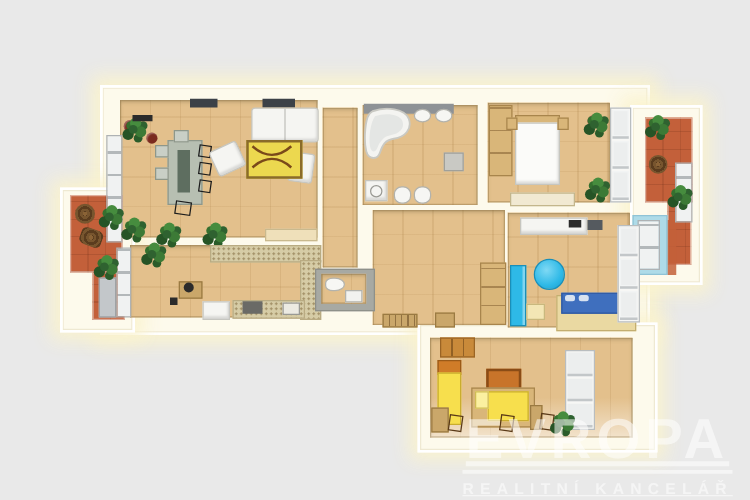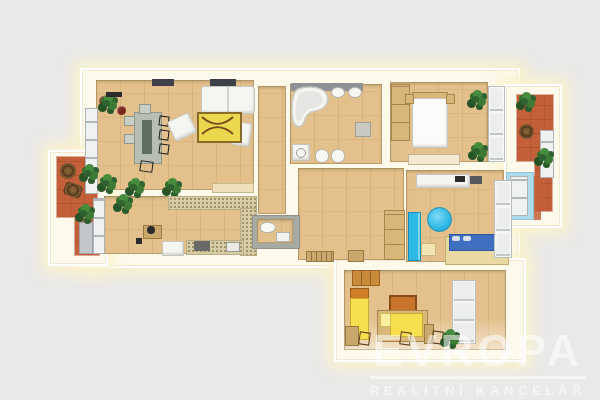--- a/index.html
+++ b/index.html
@@ -39,21 +39,21 @@
       box-shadow:6px 2px 0 1px #3c7a36,-4px 4px 0 1px #265426,2px -5px 0 1px #468c3e,
                  8px -3px 0 0 #2f6230,-2px -3px 0 0 #35702f,4px 7px 0 0 #2a5c2a;}
   .pot{position:absolute;border-radius:50%;background:#7a2a1e;box-shadow:inset 1px 1px 1px rgba(255,255,255,.3);}
   .wick{position:absolute;border-radius:50%;background:#6b4a28;
       background-image:radial-gradient(circle,#8a6336 15%,transparent 16%),repeating-radial-gradient(circle,#5a3c1e 0 2px,#77552e 2px 4px);}
   .chairG{position:absolute;background:#c9cfc6;border:1px solid #8e978a;}
   .chairB{position:absolute;border:1.5px solid #1d1d1d;background:transparent;transform:rotate(8deg);}
   .cellR{flex:1;background:var(--window-rust);margin:2px;box-shadow:inset 0 0 0 1px rgba(255,255,255,.35);}
   .shelfU{position:absolute;background:#f7f7f5;border:1px solid #b9bdbf;display:flex;flex-direction:column;}
   .shelfU > div{flex:1;border-bottom:2px solid #c3c7c9;margin:1px;background:#eceeee;}
-  .wm{position:absolute;left:370px;top:328px;width:216px;color:var(--watermark-white);opacity:.55;text-align:center;}
+  .wm{position:absolute;left:370px;top:328px;width:216px;color:var(--watermark-white);opacity:.55;text-align:center;text-decoration:underline;}
   .wm-title{font-size:45px;font-weight:800;letter-spacing:4px;line-height:1;white-space:nowrap;}
   .wm-line{height:3px;background:#fff;margin:3px 0 5px 0;}
   .wm-sub{font-size:12.5px;font-weight:700;letter-spacing:5px;white-space:nowrap;}
 </style>
 </head>
 <body>
 
 <div class="stage">
 
   <div class="blk" style="left:80px;top:68px;width:436px;height:196px;"></div>

